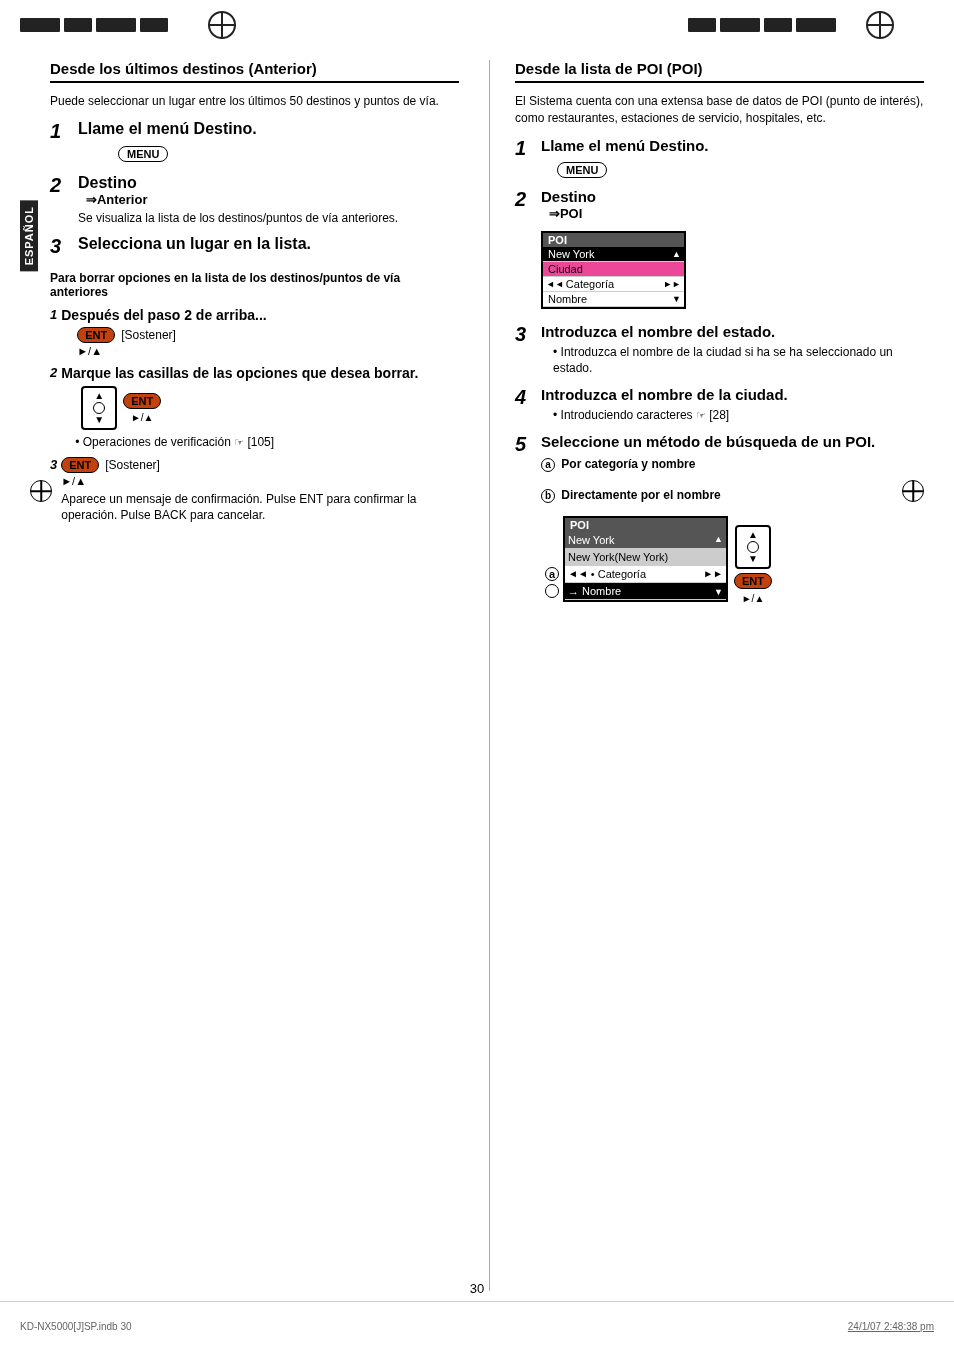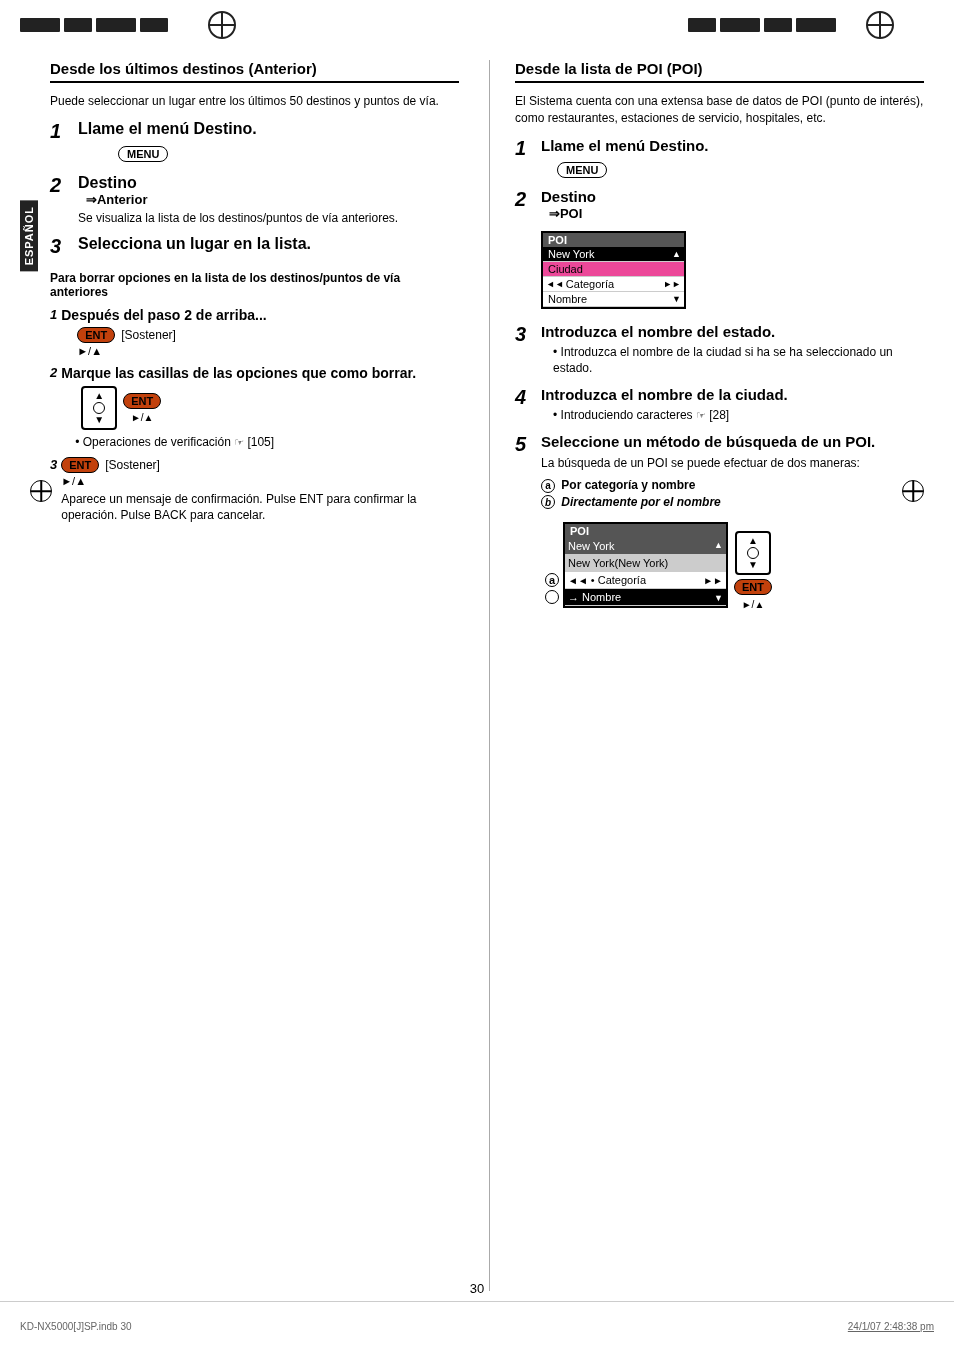--- a/index.html
+++ b/index.html
@@ -491,21 +491,21 @@
             <span class="btn-ent">ENT</span>
             <span style="font-size:12px;">[Sostener]</span>
           </div>
           <div style="font-size:11px; margin-left:16px;">►/▲</div>
         </div>
       </div>
 
       <div class="sub-step">
         <span class="sub-step-num">2</span>
         <div class="sub-step-content">
-          <div class="sub-step-title">Marque las casillas de las opciones que como borrar.</div>
+          <div class="sub-step-title">Marque las casillas de las opciones que desea borrar.</div>
 
           <div class="joystick-diagram">
             <div class="joystick-outer">
               <span class="joystick-arrow">▲</span>
               <span class="joystick-center"></span>
               <span class="joystick-arrow">▼</span>
             </div>
             <div style="display:flex; flex-direction:column; align-items:center; gap:3px;">
               <span class="btn-ent">ENT</span>
               <span style="font-size:10px;">►/▲</span>
@@ -590,28 +590,27 @@
       <div class="right-step-content">
         <div class="right-step-title">Introduzca el nombre de la ciudad.</div>
         <div class="dot-bullet">Introduciendo caracteres <span style="font-family:serif; font-size:11px;">☞</span> [28]</div>
       </div>
     </div>
 
     <div class="right-step" style="margin-top:6px;">
       <div class="right-step-num">5</div>
       <div class="right-step-content">
         <div class="right-step-title">Seleccione un método de búsqueda de un POI.</div>
-        <div style="font-size:12px; margin-top:4px; line-height:1.4;">La búsqueda de un POI se puede efectuar de dos maneras:</div>
 
         <div style="margin-top:6px;">
           <div class="method-label">
             <span style="display:inline-flex; align-items:center; justify-content:center; width:14px; height:14px; border:1.5px solid #000; border-radius:50%; font-size:10px; font-weight:bold; margin-right:3px; vertical-align:middle;">a</span>
             <span>Por categoría y nombre</span>
           </div>
-          <div class="method-label" style="margin-top:2px;font-style:italic;">
+          <div class="method-label" style="margin-top:16px;">
             <span style="display:inline-flex; align-items:center; justify-content:center; width:14px; height:14px; border:1.5px solid #000; border-radius:50%; font-size:10px; font-weight:bold; margin-right:3px; vertical-align:middle;">b</span>
             <span>Directamente por el nombre</span>
           </div>
         </div>
 
         <div style="display:flex; align-items:flex-start; margin-top:8px; gap:6px; position:relative;">
           <div class="poi-screen-bottom" style="position:relative; margin-left:22px;">
             <div class="poi-bottom-title">POI</div>
             <div class="poi-bottom-row dark-bg">
               <span>New York</span>

